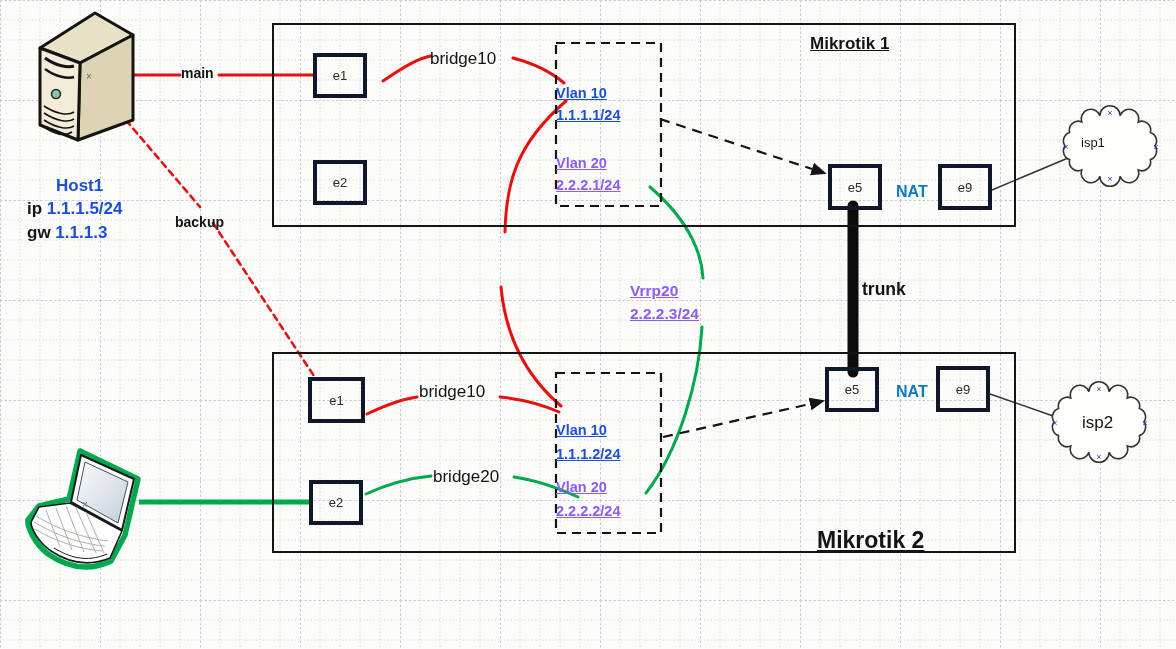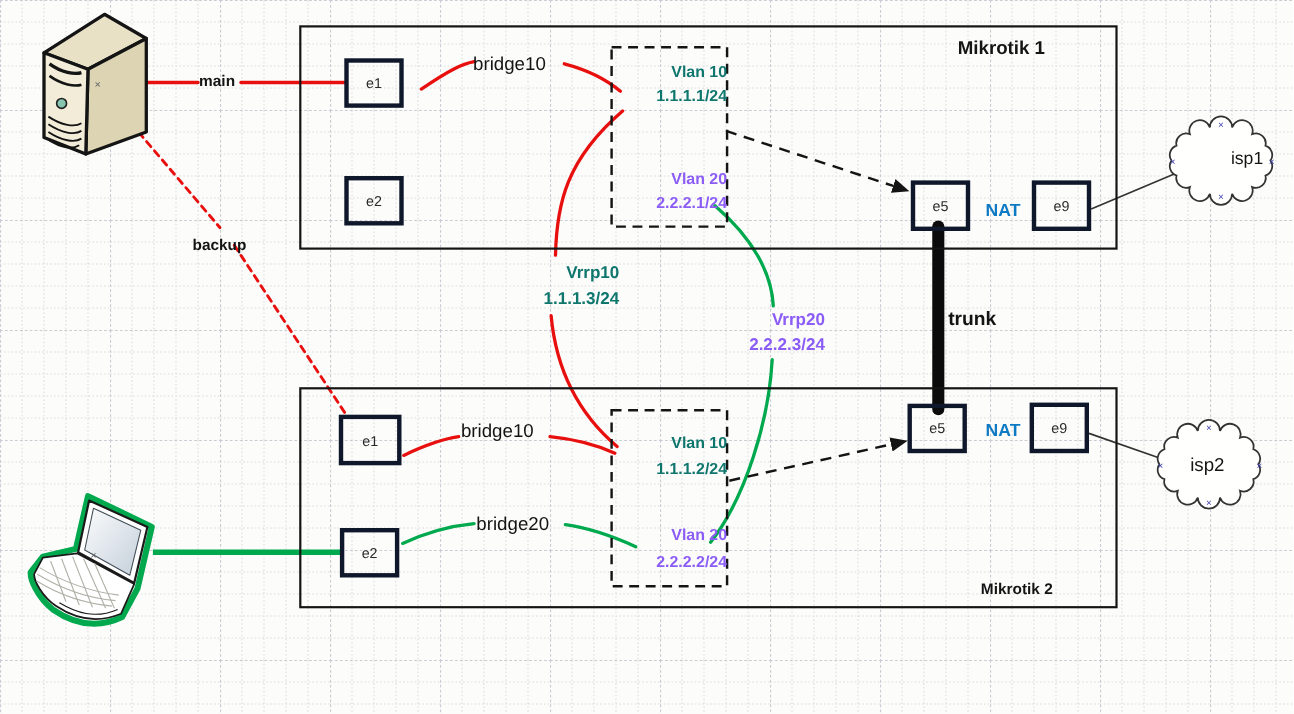--- a/index.html
+++ b/index.html
@@ -1,28 +1,28 @@
 <!DOCTYPE html>
 <html><head>
 <meta charset="utf-8">
 <style>
   html,body{margin:0;padding:0;background:#fff;}
   .canvas{position:relative;width:1176px;height:649px;background:#fcfcfb;overflow:hidden;
           font-family:"Liberation Sans",sans-serif;color:#1a1a1a;}
   .canvas svg.layer{position:absolute;left:0;top:0;}
   .lbl{position:absolute;white-space:nowrap;line-height:1.12;}
   .b{font-weight:bold;}
-  .red{color:#0f766e;}
+  .red{color:#1d4ed8;margin-top:27px;}
   .green{color:#8b5cf6;}
   .blue{color:#0e7ac4;}
   .blk{color:#141414;}
   .mkbox{position:absolute;border:2px solid #141414;background:transparent;box-sizing:border-box;}
   .port{position:absolute;border:4px solid #0f172a;background:transparent;box-sizing:border-box;
         display:flex;align-items:center;justify-content:center;font-size:13px;color:#2a2a2a;}
-  .ctr{text-align:right;}
+  .ctr{text-align:left;text-decoration:underline;}
   .host-block div{line-height:1.38;}
 </style>
 </head>
 <body>
 
 <div class="canvas">
 
   <svg class="layer" width="1176" height="649" viewBox="0 0 1176 649">
     <defs>
       <pattern id="grid" width="100" height="100" patternUnits="userSpaceOnUse">
@@ -166,21 +166,21 @@
   <div class="port" style="left:825px;top:367px;width:54px;height:45px;">
       <span>e5</span>
     </div>
   <div class="port" style="left:936px;top:366px;width:54px;height:46px;">
       <span>e9</span>
     </div>
 
   <div class="lbl b blk" style="left:810px;top:34px;width:140px;font-size:17px;">
       <span class="ctr" style="display:block">Mikrotik 1</span>
     </div>
-  <div class="lbl b blk" style="left:817px;top:528px;width:140px;font-size:14px;">
+  <div class="lbl b blk" style="left:817px;top:528px;width:140px;font-size:23px;">
       <span class="ctr" style="display:block">Mikrotik 2</span>
     </div>
 
   <div class="lbl blk" style="left:430px;top:49px;font-size:17px;">bridge10</div>
   <div class="lbl blk" style="left:419px;top:382px;font-size:17px;">bridge10</div>
   <div class="lbl blk" style="left:433px;top:467px;font-size:17px;">bridge20</div>
 
   <div class="lbl b blk" style="left:181px;top:66px;font-size:14px;">main</div>
   <div class="lbl b blk" style="left:175px;top:215px;font-size:14px;">backup</div>
   <div class="lbl b blk" style="left:862px;top:280px;font-size:17.5px;">trunk</div>
@@ -198,27 +198,28 @@
   </div>
   <div class="lbl b red ctr" style="left:556px;top:391px;width:105px;font-size:14.5px;line-height:24px;">
     <div>Vlan 10</div>
       <div>1.1.1.2/24</div>
   </div>
   <div class="lbl b green ctr" style="left:556px;top:475px;width:105px;font-size:14.5px;line-height:24px;">
     <div>Vlan 20</div>
       <div>2.2.2.2/24</div>
   </div>
 
-  <div class="lbl b red ctr" style="left:443px;top:238px;width:120px;font-size:15.5px;line-height:22.5px;">
-    <div>Vrrp10</div>
-      <div>1.1.1.3/24</div>
-  </div>
   <div class="lbl b green ctr" style="left:630px;top:280px;width:120px;font-size:15.5px;line-height:22.5px;">
     <div>Vrrp20</div>
       <div>2.2.2.3/24</div>
   </div>
 
-
-
-  <div class="lbl blk" style="left:1119px;top:136px;font-size:16px;">isp1</div>
+  <div class="lbl host-block" style="left:27px;top:147px;font-size:17px;">
+    <div class="b red" style="padding-left:29px;">Host1</div>
+    <div><span class="b blk">ip</span> <span class="b red">1.1.1.5/24</span></div>
+    <div><span class="b blk">gw</span> <span class="b red">1.1.1.3</span></div>
+  </div>
+
+
+  <div class="lbl blk" style="left:1081px;top:136px;font-size:13px;">isp1</div>
   <div class="lbl blk" style="left:1082px;top:413px;font-size:17px;">isp2</div>
 
 </div>
 
 </body></html>

